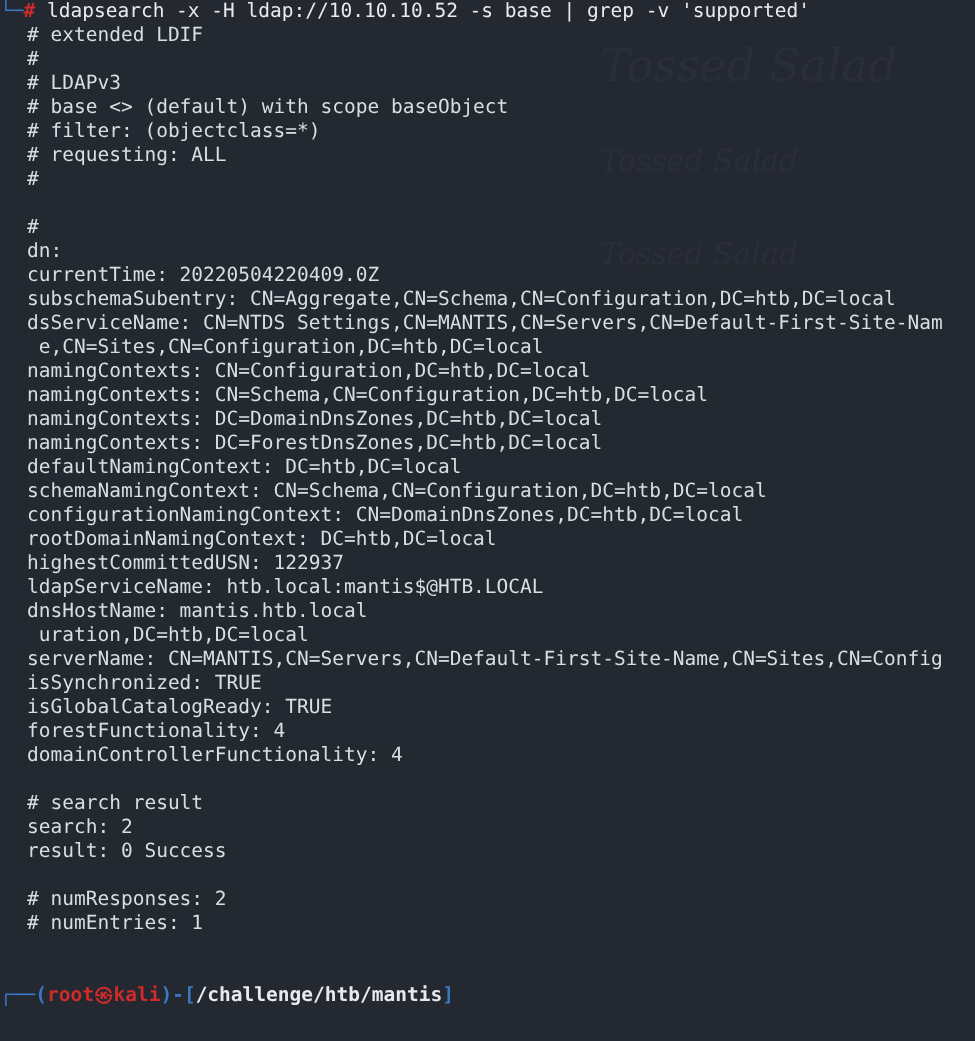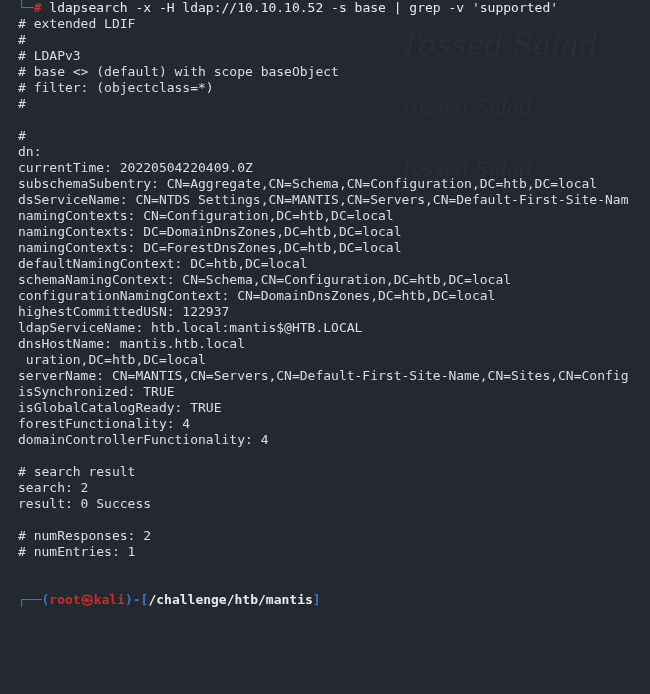--- a/index.html
+++ b/index.html
@@ -53,21 +53,21 @@
   .line.blank { color: transparent; }
 
   
   .p-brace   { color: #3b78c3; font-weight: bold; }
   .p-user    { color: #cf2b2b; font-weight: bold; }
   .p-at      { color: #cf2b2b; font-weight: bold; }
   .p-path    { color: #e8eaee; font-weight: bold; }
   .p-hash    { color: #cf2b2b; font-weight: bold; }
   .cmd       { color: #e8eaee; }
 
-  .prompt-line { white-space: pre; height: 16px; padding-left: 18px; }
+  .prompt-line { white-space: pre; height: 16px; padding-left: 0; }
 </style>
 </head>
 <body>
 
 <div id="terminal">
 
   <div id="watermark">
     <span class="wm-line">Tossed Salad</span>
     <span class="wm-line wm-sm">Tossed Salad</span>
     <span class="wm-line wm-sm">Tossed Salad</span>
@@ -76,33 +76,37 @@
   <div id="screen">
 
     <div class="prompt-line"><span class="p-brace">└─</span><span class="p-hash">#</span><span class="cmd"> </span><span class="cmd">ldapsearch -x -H ldap://10.10.10.52 -s base | grep -v 'supported'</span></div>
 
     <div id="output">
         <div class="line"># extended LDIF</div>
         <div class="line">#</div>
         <div class="line"># LDAPv3</div>
         <div class="line"># base &lt;&gt; (default) with scope baseObject</div>
         <div class="line"># filter: (objectclass=*)</div>
+        <div class="line"># requesting: ALL</div>
         <div class="line">#</div>
         <div class="line blank"></div>
         <div class="line">#</div>
         <div class="line">dn:</div>
         <div class="line">currentTime: 20220504220409.0Z</div>
         <div class="line">subschemaSubentry: CN=Aggregate,CN=Schema,CN=Configuration,DC=htb,DC=local</div>
         <div class="line">dsServiceName: CN=NTDS Settings,CN=MANTIS,CN=Servers,CN=Default-First-Site-Nam</div>
+        <div class="line"> e,CN=Sites,CN=Configuration,DC=htb,DC=local</div>
         <div class="line">namingContexts: CN=Configuration,DC=htb,DC=local</div>
+        <div class="line">namingContexts: CN=Schema,CN=Configuration,DC=htb,DC=local</div>
         <div class="line">namingContexts: DC=DomainDnsZones,DC=htb,DC=local</div>
         <div class="line">namingContexts: DC=ForestDnsZones,DC=htb,DC=local</div>
         <div class="line">defaultNamingContext: DC=htb,DC=local</div>
         <div class="line">schemaNamingContext: CN=Schema,CN=Configuration,DC=htb,DC=local</div>
         <div class="line">configurationNamingContext: CN=DomainDnsZones,DC=htb,DC=local</div>
+        <div class="line">rootDomainNamingContext: DC=htb,DC=local</div>
         <div class="line">highestCommittedUSN: 122937</div>
         <div class="line">ldapServiceName: htb.local:mantis$@HTB.LOCAL</div>
         <div class="line">dnsHostName: mantis.htb.local</div>
         <div class="line"> uration,DC=htb,DC=local</div>
         <div class="line">serverName: CN=MANTIS,CN=Servers,CN=Default-First-Site-Name,CN=Sites,CN=Config</div>
         <div class="line">isSynchronized: TRUE</div>
         <div class="line">isGlobalCatalogReady: TRUE</div>
         <div class="line">forestFunctionality: 4</div>
         <div class="line">domainControllerFunctionality: 4</div>
         <div class="line blank"></div>

